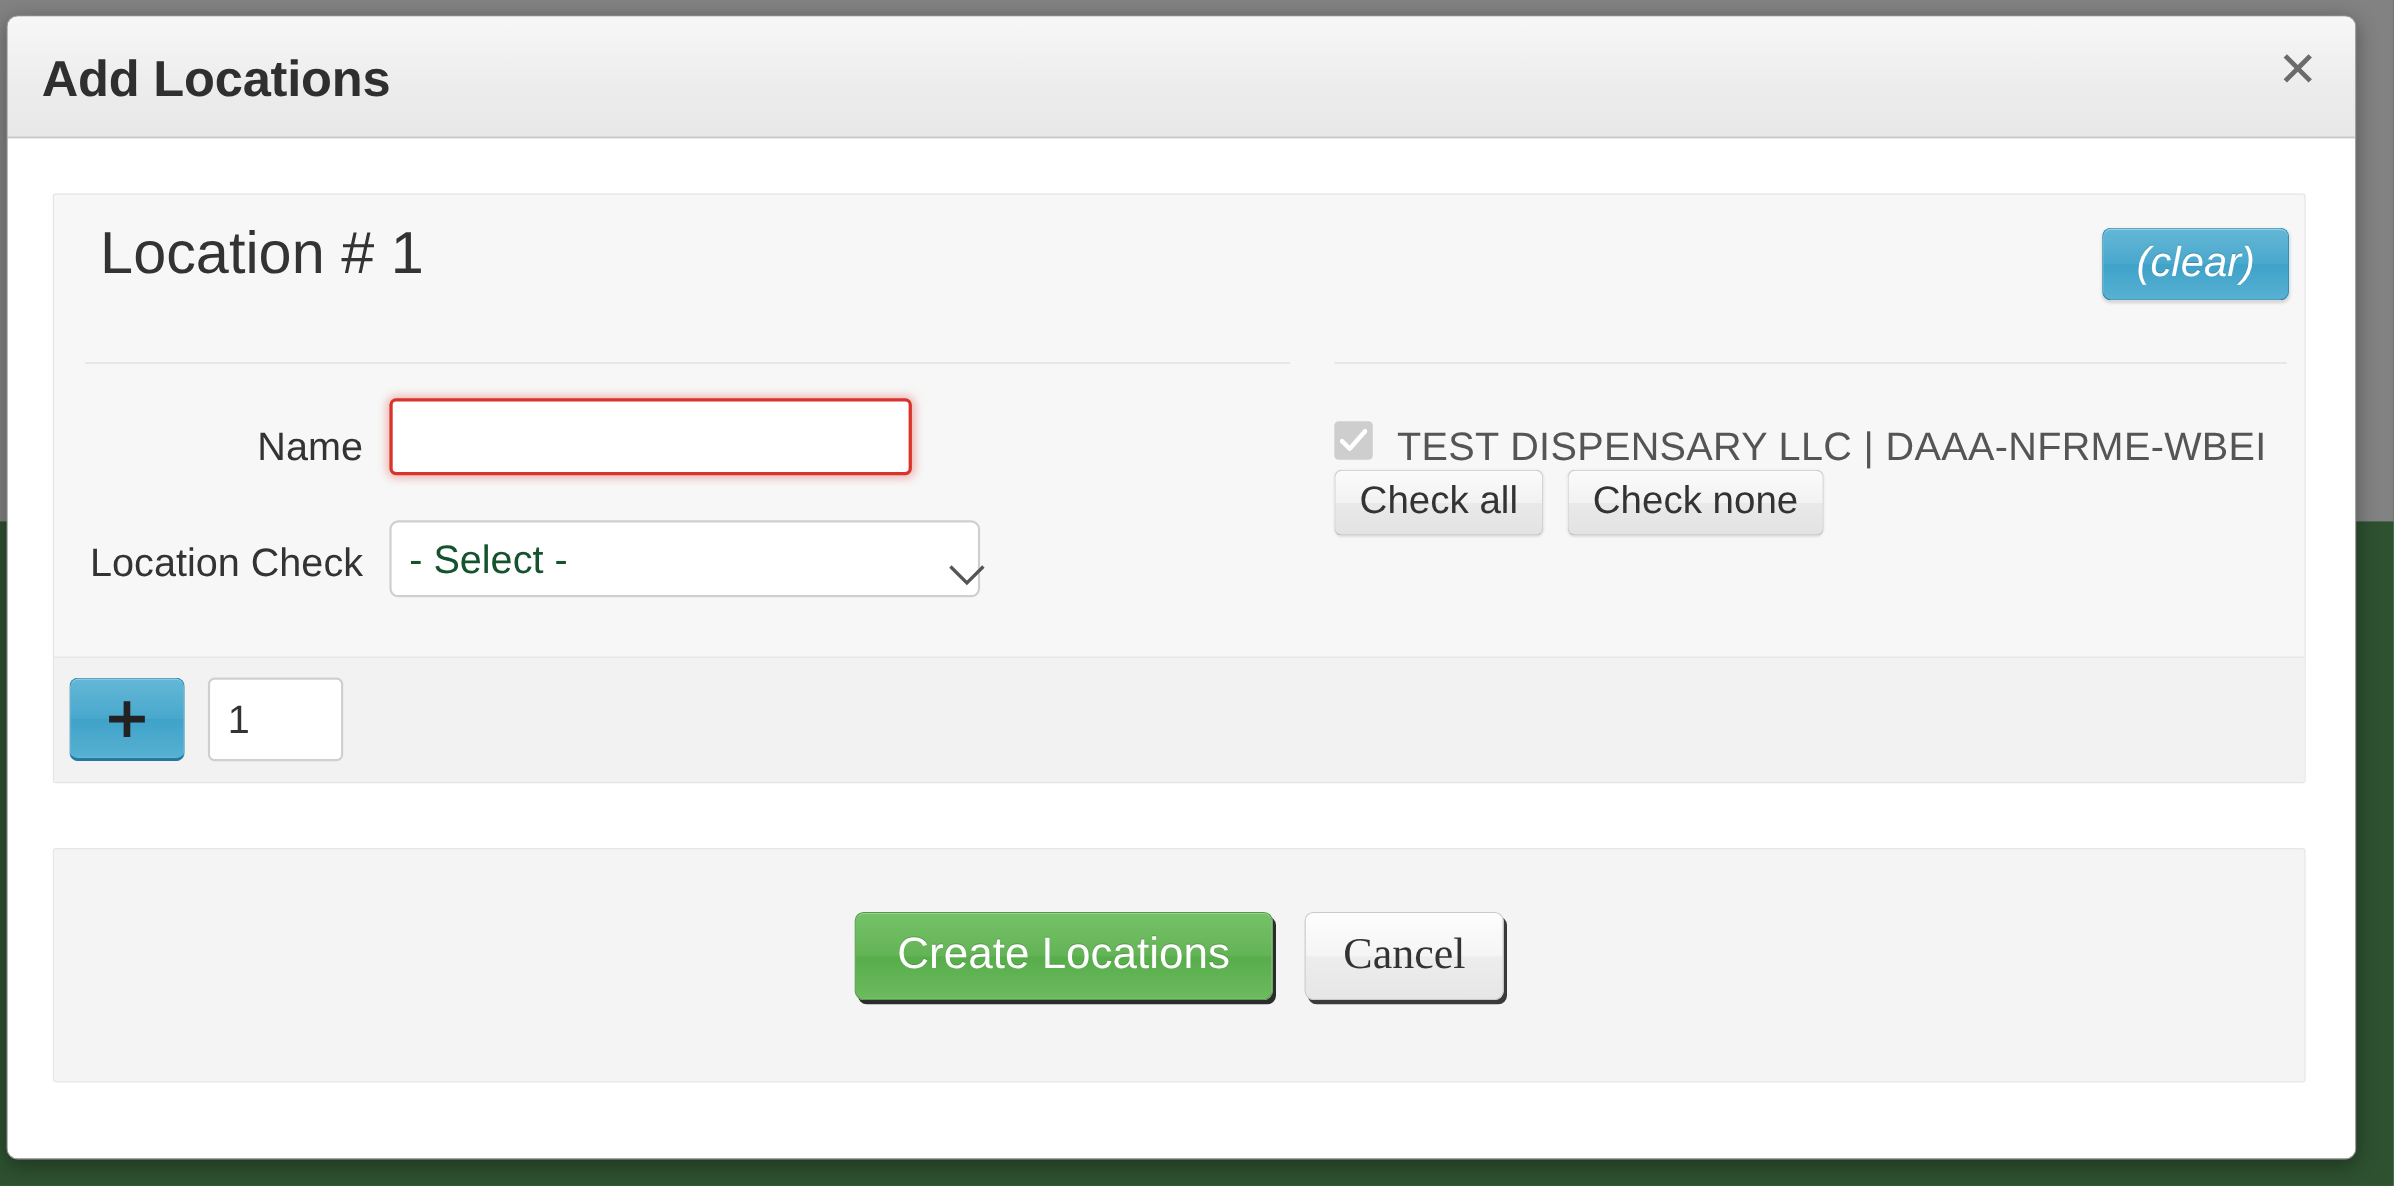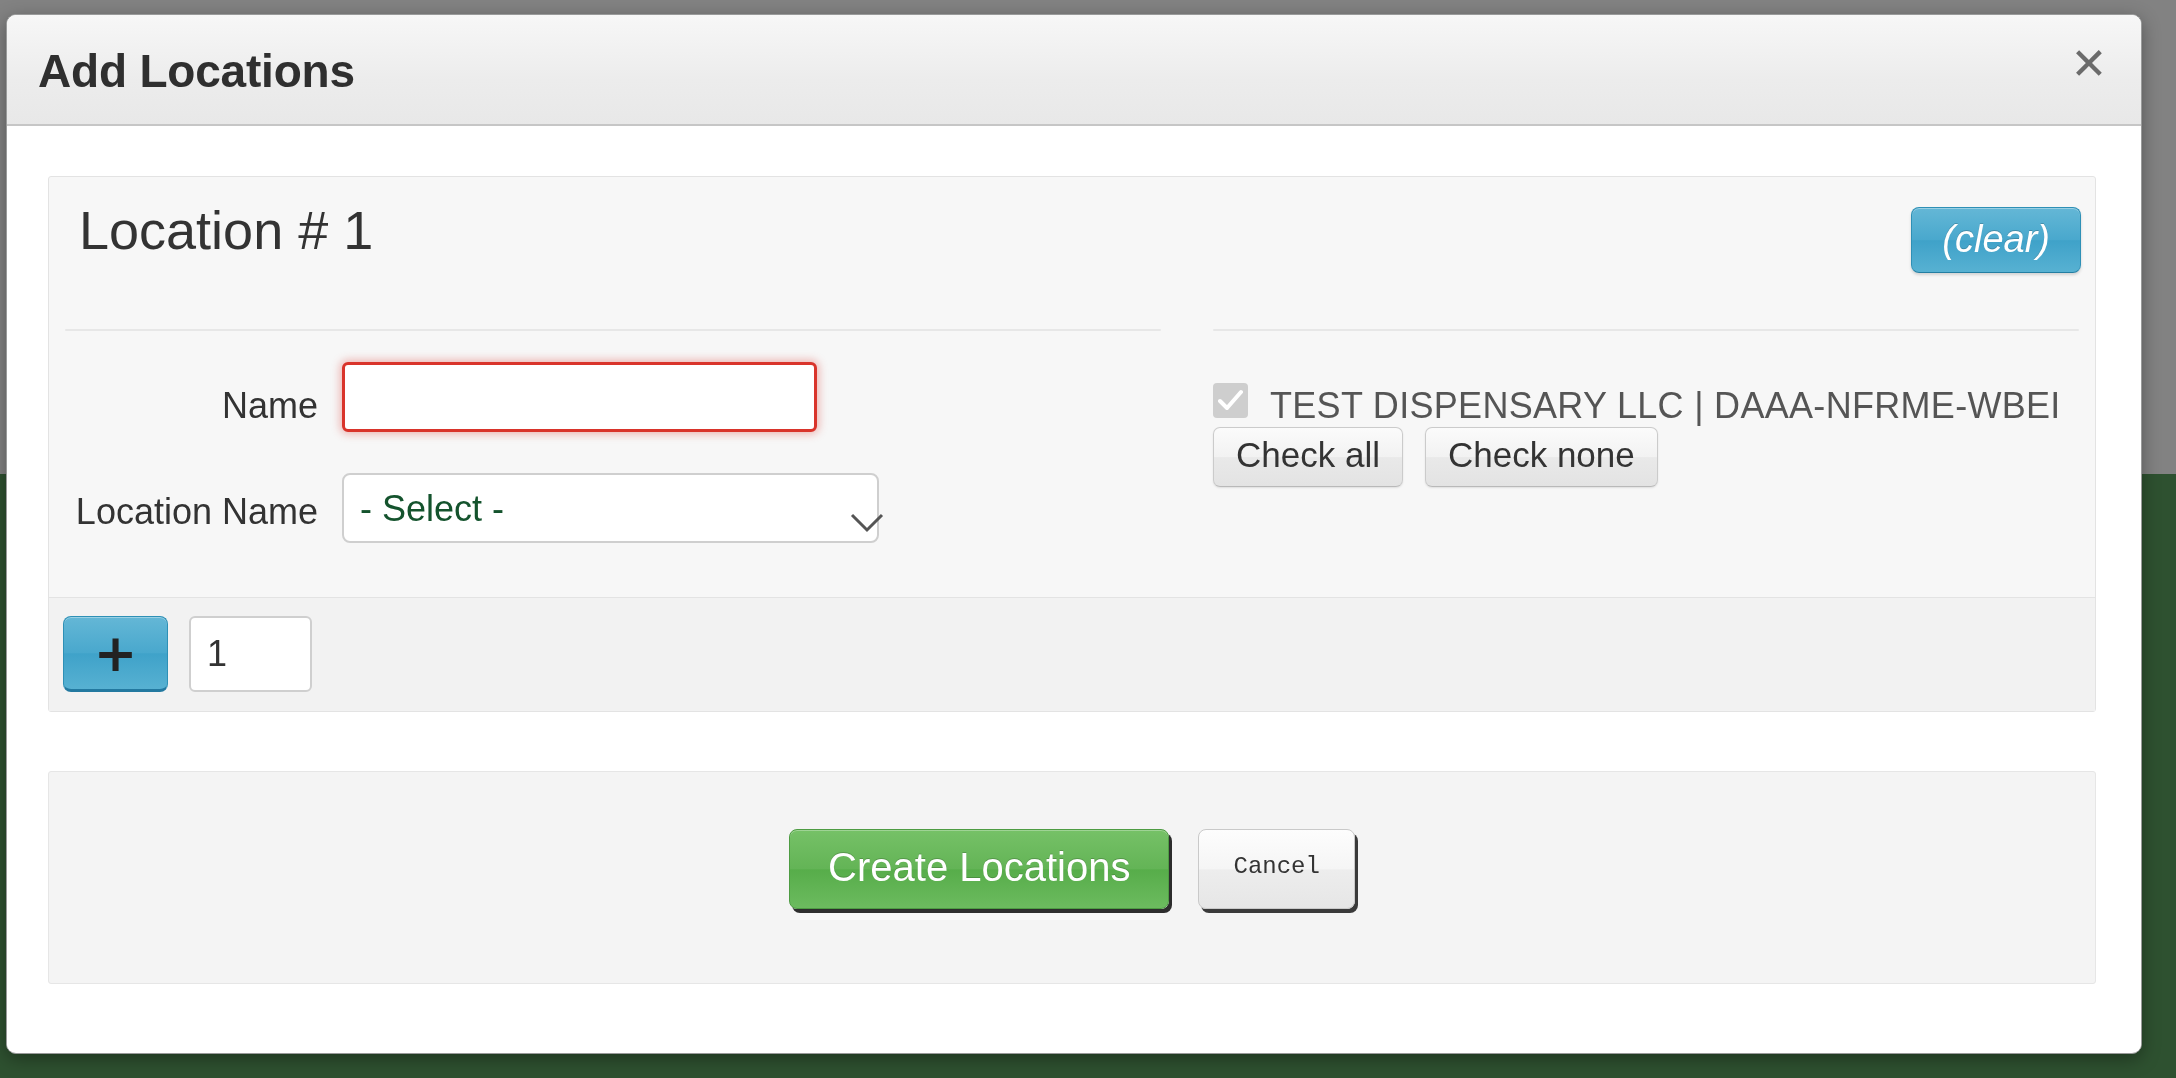--- a/index.html
+++ b/index.html
@@ -106,21 +106,21 @@
   }
 
   
   .panel-cols {
     position: relative;
     width: 100%;
     height: 100%;
   }
   #col-left {
     position: absolute;
-    left: 16px;
+    left: 28px;
     top: 0;
     width: 1112px;
     height: 100%;
   }
   #col-right {
     position: absolute;
     left: 1150px;
     top: 0;
     width: 880px;
     height: 100%;
@@ -365,25 +365,25 @@
     text-shadow: 0 -1px 0 rgba(0,0,0,0.18);
     box-shadow: 3px 4px 0 #2c2c2c, inset 0 1px 0 rgba(255,255,255,0.30);
     font-family: "Liberation Sans", sans-serif;
     line-height: 1.05;
   }
   #cancel-button {
     background: linear-gradient(to bottom, #fdfdfd 0%, #f5f5f5 50%, #ededed 51%, #e6e6e6 100%);
     border: 1px solid #c9c9c9;
     border-radius: 8px;
     color: #333333;
-    font-size: 24px;
+    font-size: 40px;
     padding: 16px 34px 20px 34px;
     cursor: pointer;
     box-shadow: 3px 4px 0 #3a3a3a;
-    font-family: Liberation Mono, monospace;
+    font-family: Liberation Serif, serif;
     line-height: 1.05;
   }
 </style>
 </head>
 <body>
 
 <div id="backdrop">
   <div id="backdrop-gray"></div>
 </div>
 
@@ -406,21 +406,21 @@
           <div class="col-rule" id="rule-left"></div>
 
           <div id="form-rows">
 
             <div class="form-row">
               <div class="form-label">Name</div>
               <input id="name-input" type="text" autofocus="" value="" style="">
             </div>
 
             <div class="form-row">
-              <div class="form-label">Location Name</div>
+              <div class="form-label">Location Check</div>
               <select id="location-type-select">
                 <option>- Select -</option>
               </select>
               <span id="select-caret">
                 <svg width="34" height="22" viewBox="0 0 34 22">
                   <path d="M2 3 L17 18 L32 3" fill="none" stroke="#555" stroke-width="3"></path>
                 </svg>
               </span>
             </div>
 

